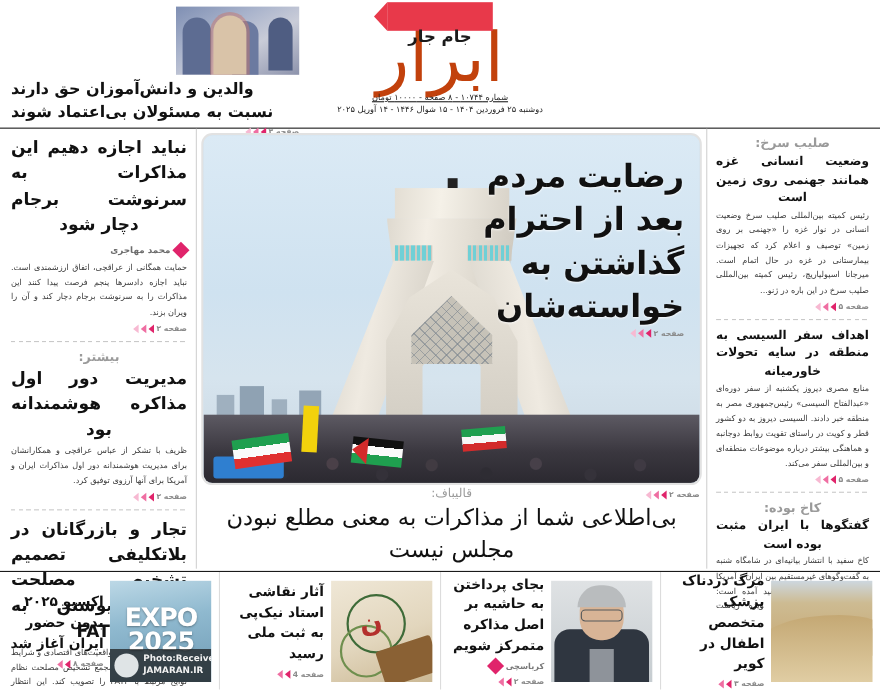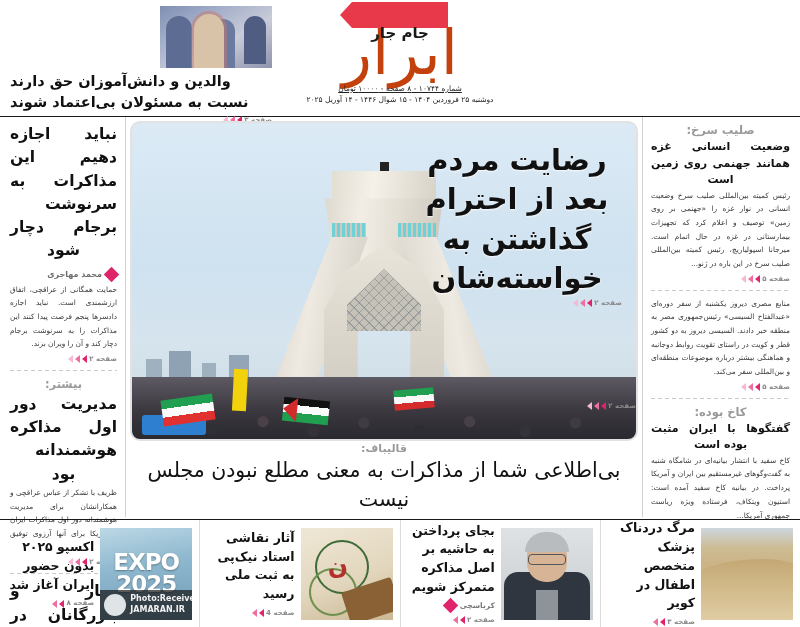--- a/index.html
+++ b/index.html
@@ -63,21 +63,21 @@
   .pgmark .lbl{font-size:7px;color:#8a8a8a;font-weight:700;}
   .chev{width:0;height:0;border-top:4px solid transparent;border-bottom:4px solid transparent;}
   .c1{border-right:5px solid #e0246b;}
   .c2{border-right:5px solid #ef6ea2;}
   .c3{border-right:5px solid #f7b9d2;}
   .pgmark.ltr{justify-content:flex-start;}
 
   
   .grid{position:relative;display:flex;height:400px;}
   .col-right{width:158px;padding:6px 10px 0 8px;box-sizing:border-box;border-left:1px solid #d2d2d2;}
-  .col-left{width:126px;padding:6px 8px 0 10px;box-sizing:border-box;border-right:1px solid #d2d2d2;order:3;}
+  .col-left{width:179px;padding:6px 8px 0 10px;box-sizing:border-box;border-right:1px solid #d2d2d2;order:3;}
   .col-center{flex:1;position:relative;padding:4px 4px 0 4px;box-sizing:border-box;}
 
   .kicker{
     font-size:11.5px;color:#9a9a9a;font-weight:700;text-align:center;margin-bottom:2px;
   }
   .art-head{
     font-size:15.5px;font-weight:700;line-height:1.5;text-align:justify;text-align-last:center;color:#111;
   }
   .art-head.sm{font-size:11px;}
   .byline{
@@ -164,30 +164,30 @@
   .flagB{left:30%;width:46px;height:24px;transform:rotate(6deg);
     background:linear-gradient(180deg,#111 30%,#fafafa 30% 62%,#1f9f4f 62%);}
   .flagB:after{content:"";position:absolute;left:0;top:0;width:0;height:0;
     border-top:12px solid transparent;border-bottom:12px solid transparent;border-right:14px solid #d32b2b;}
   .flagC{left:20%;bottom:28px;width:14px;height:42px;background:#f2d20c;transform:rotate(3deg);}
   .flagD{left:52%;bottom:30px;width:40px;height:20px;transform:rotate(-5deg);
     background:linear-gradient(180deg,#1f9f4f 34%,#f7f7f7 34% 67%,#d32b2b 67%);}
   .tent{position:absolute;left:2%;bottom:4px;width:64px;height:20px;background:#2f7fd0;border-radius:3px;}
 
   .center-head{
-    position:absolute;right:14px;top:18px;width:210px;text-align:center;
+    position:absolute;right:14px;top:18px;width:210px;
     font-size:29px;font-weight:700;line-height:1.36;color:#111;
     text-shadow:0 1px 2px rgba(255,255,255,.85);
   }
   .center-pg{position:absolute;right:14px;top:172px;}
 
   .quote-bar{
     position:absolute;left:4px;right:4px;bottom:2px;padding-top:4px;
   }
-  .quote-kick{font-size:11px;color:#9a9a9a;font-weight:700;text-align:center;margin-top:44px;}
+  .quote-kick{font-size:11px;color:#9a9a9a;font-weight:400;text-align:center;}
   .quote-head{
     font-size:20.5px;font-weight:400;text-align:center;line-height:1.45;margin-top:1px;color:#111;
   }
   .quote-pg{position:absolute;right:2px;top:4px;}
 
   
   .strip{
     position:absolute;left:0;right:0;bottom:0;height:108px;display:flex;
     border-top:1.5px solid #1a1a1a;box-sizing:border-box;
   }
@@ -274,20 +274,21 @@
           <span class="chev c1"></span>
           <span class="chev c2"></span>
           <span class="chev c3"></span>
         </div>
       </div>
 
       <div class="rule dash"></div>
 
       <div>
         <div class="kicker"></div>
+        <div class="art-head sm">اهداف سفر السیسی به منطقه در سایه تحولات خاورمیانه</div>
         <div class="art-body">منابع مصری دیروز یکشنبه از سفر دوره‌ای «عبدالفتاح السیسی» رئیس‌جمهوری مصر به منطقه خبر دادند. السیسی دیروز به دو کشور قطر و کویت در راستای تقویت روابط دوجانبه و هماهنگی بیشتر درباره موضوعات منطقه‌ای و بین‌المللی سفر می‌کند.</div>
         <div class="pgmark">
           <span class="lbl">صفحه ۵</span>
           <span class="chev c1"></span>
           <span class="chev c2"></span>
           <span class="chev c3"></span>
         </div>
       </div>
 
       <div class="rule dash"></div>

